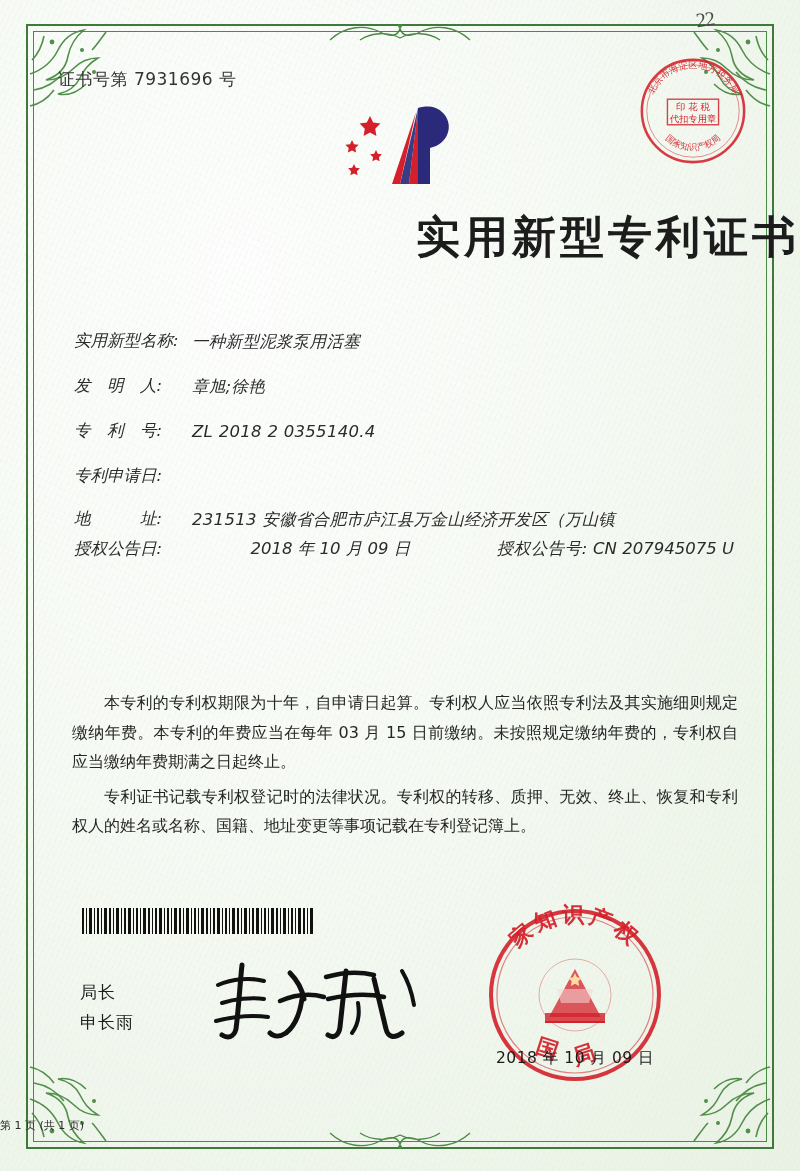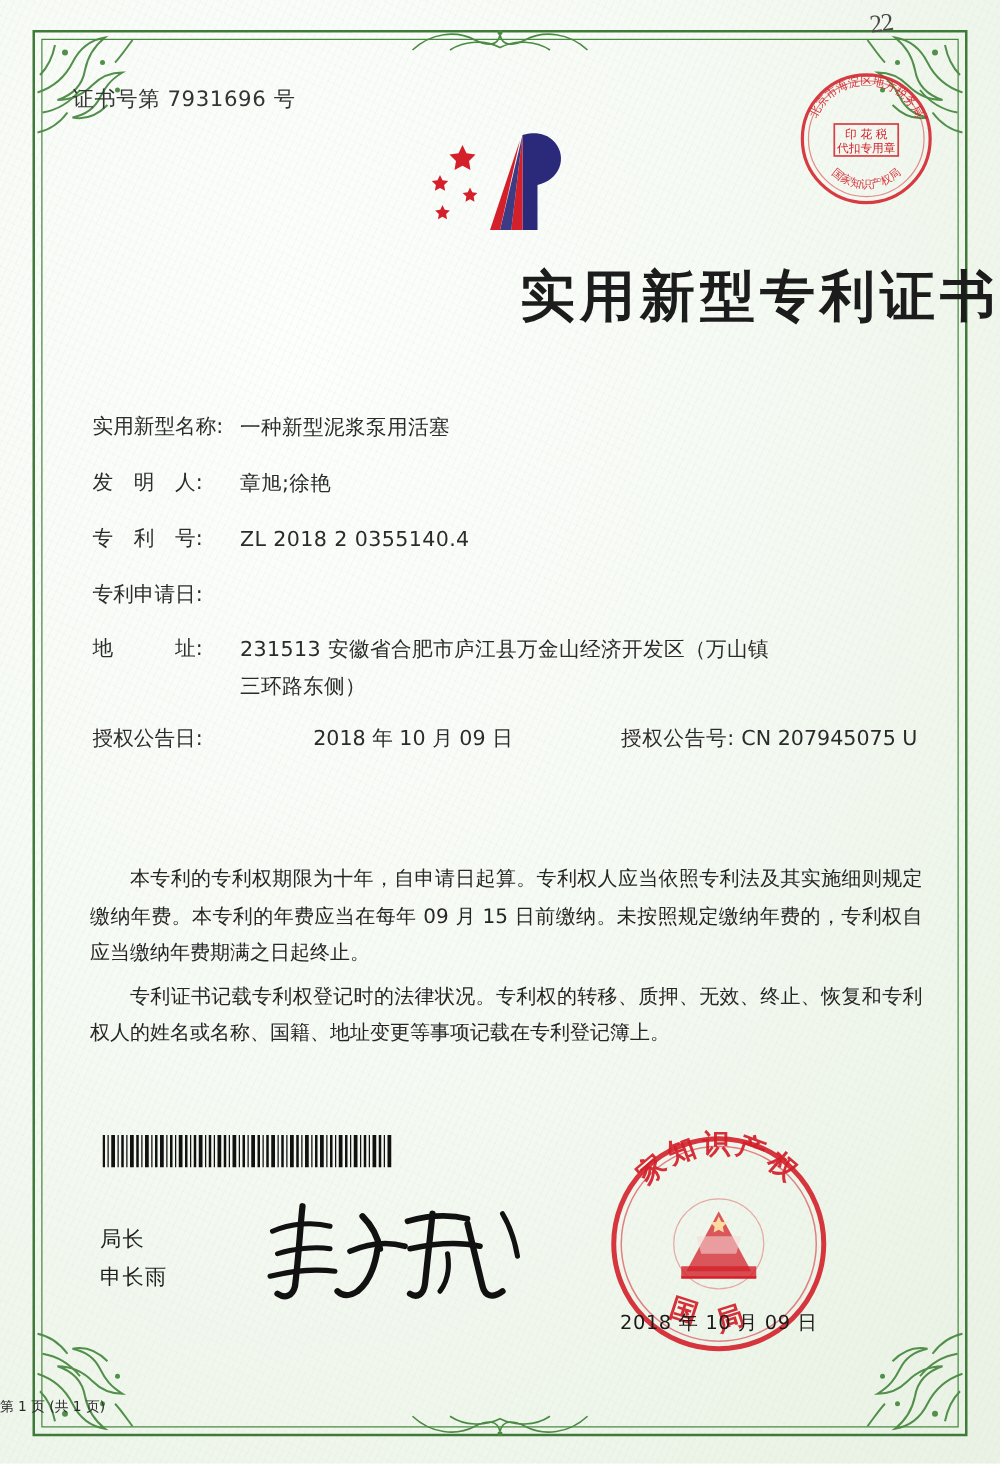--- a/index.html
+++ b/index.html
@@ -117,20 +117,21 @@
   }
 
   
   .fields {
     position: absolute;
     left: 74px; top: 330px;
     width: 660px;
     font-size: 16.5px;
     color: #2b2b2b;
     font-family: "DejaVu Sans", "Liberation Sans", sans-serif;
+    font-style: italic;
   }
   .field-row {
     display: flex;
     align-items: flex-start;
     margin-bottom: 21px;
   }
   .field-label {
     width: 118px;
     flex: 0 0 118px;
     letter-spacing: 0px;
@@ -350,34 +351,33 @@
       <div class="field-label">专　利　号:</div>
       <div class="field-value">ZL 2018 2 0355140.4</div>
     </div>
     <div class="field-row">
       <div class="field-label">专利申请日:</div>
     </div>
     <div class="field-row tight">
       <div class="field-label">地　　　址:</div>
       <div class="field-value">231513 安徽省合肥市庐江县万金山经济开发区（万山镇</div>
     </div>
-    <div class="field-cont">三环路东侧）</div>
 
     <div class="field-row dual">
       <div class="field-label">授权公告日:</div>
       <div>2018 年 10 月 09 日</div>
       <div class="dual-right">
         <span class="dual-label">授权公告号:</span>
         <span>CN 207945075 U</span>
       </div>
     </div>
   </div>
 
   <div class="body-text">
-    <p>本专利的专利权期限为十年，自申请日起算。专利权人应当依照专利法及其实施细则规定缴纳年费。本专利的年费应当在每年 09 月 15 日前缴纳。未按照规定缴纳年费的，专利权自应当缴纳年费期满之日起终止。</p>
+    <p>本专利的专利权期限为十年，自申请日起算。专利权人应当依照专利法及其实施细则规定缴纳年费。本专利的年费应当在每年 03 月 15 日前缴纳。未按照规定缴纳年费的，专利权自应当缴纳年费期满之日起终止。</p>
     <p>专利证书记载专利权登记时的法律状况。专利权的转移、质押、无效、终止、恢复和专利权人的姓名或名称、国籍、地址变更等事项记载在专利登记簿上。</p>
   </div>
 
   <div class="barcode">
     <svg viewBox="0 0 232 26" preserveAspectRatio="none">
       <g fill="#111">
         <rect x="0" y="0" width="2" height="26"></rect>
           <rect x="4" y="0" width="1" height="26"></rect>
         <rect x="7" y="0" width="3" height="26"></rect>
           <rect x="12" y="0" width="1" height="26"></rect>

